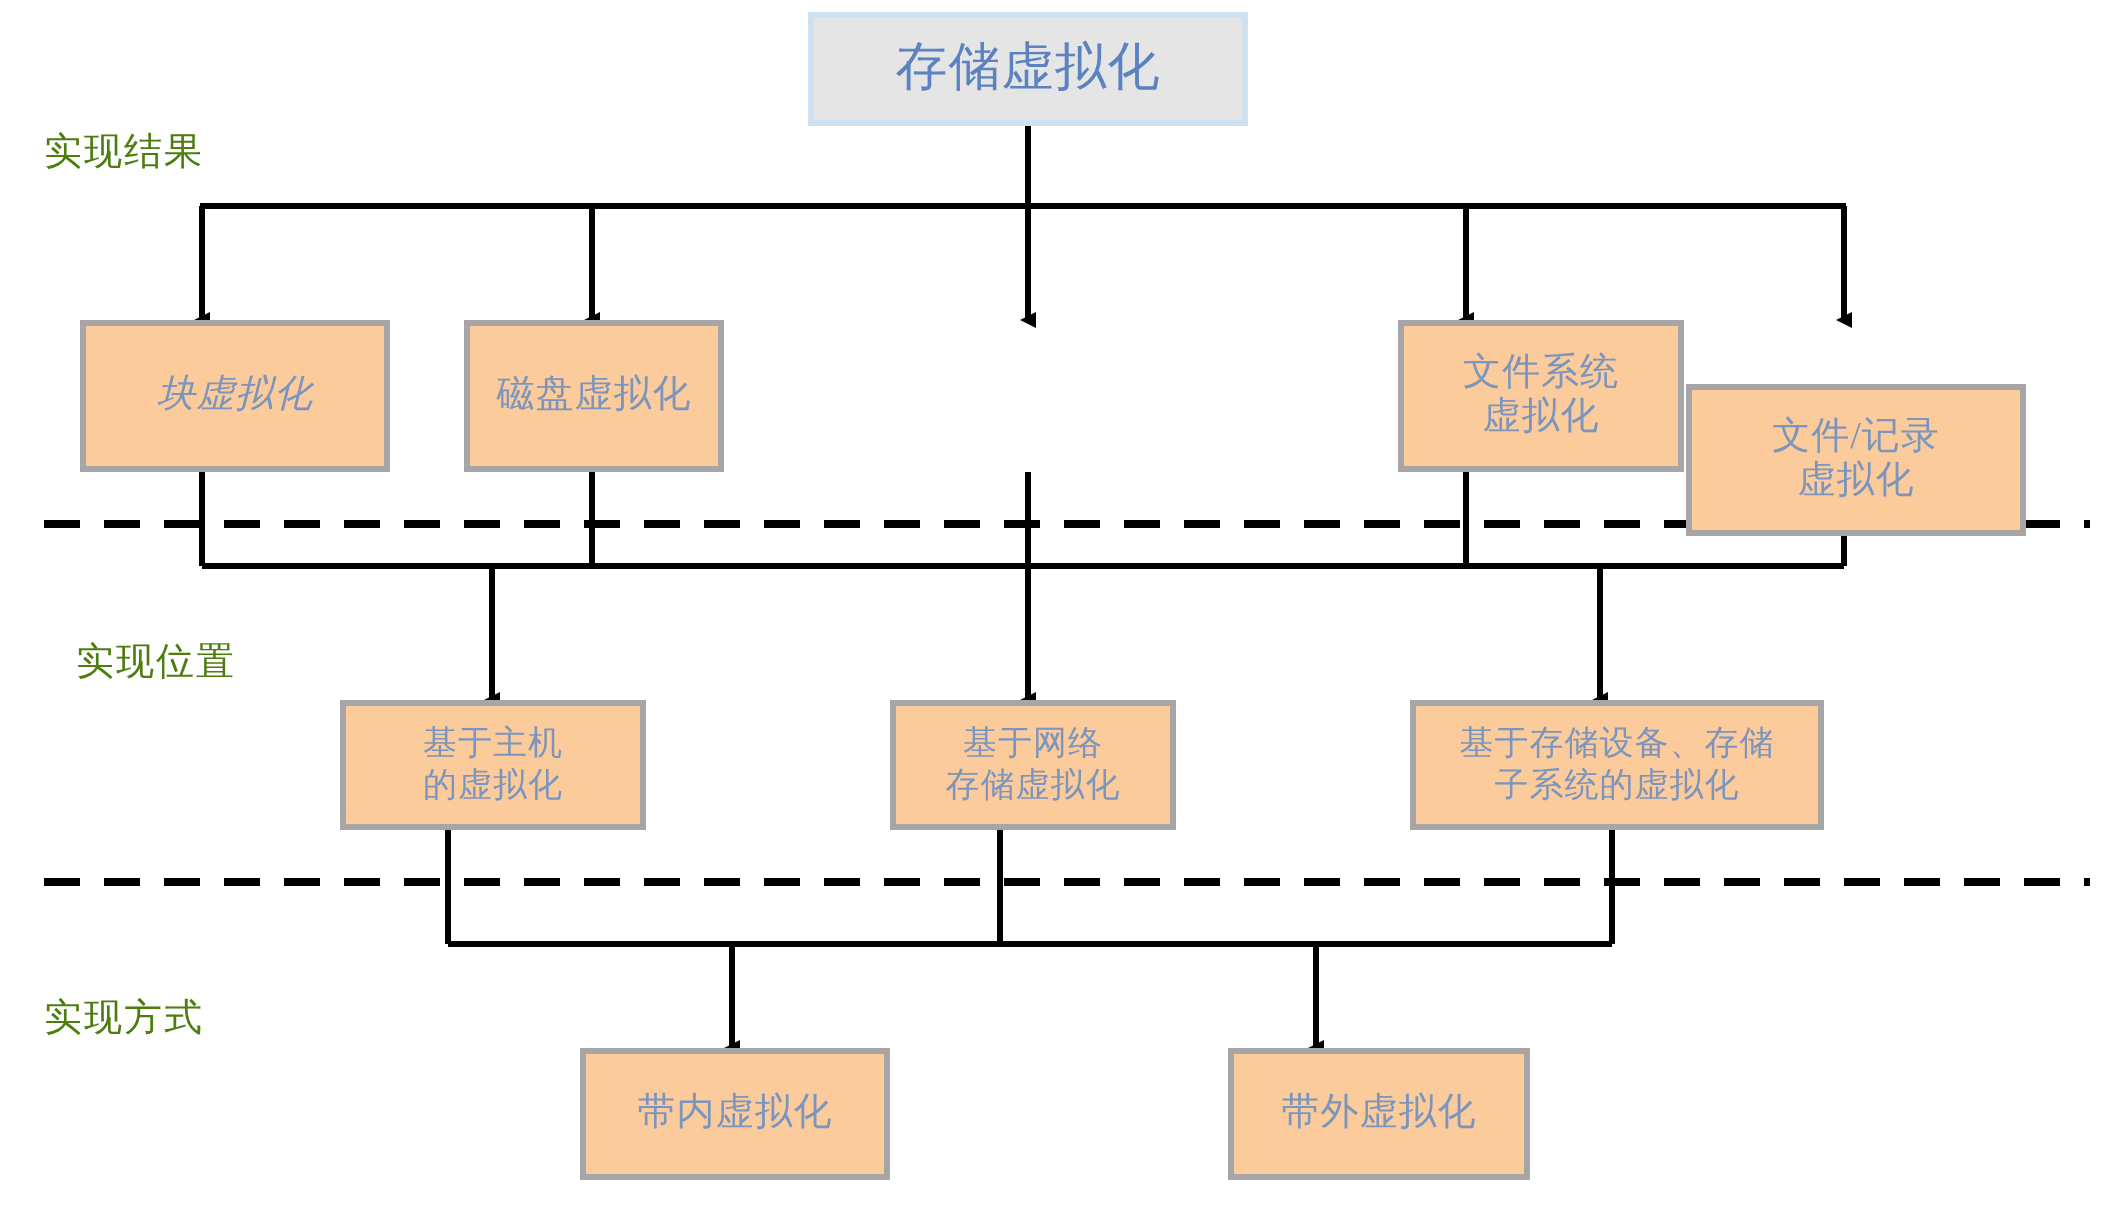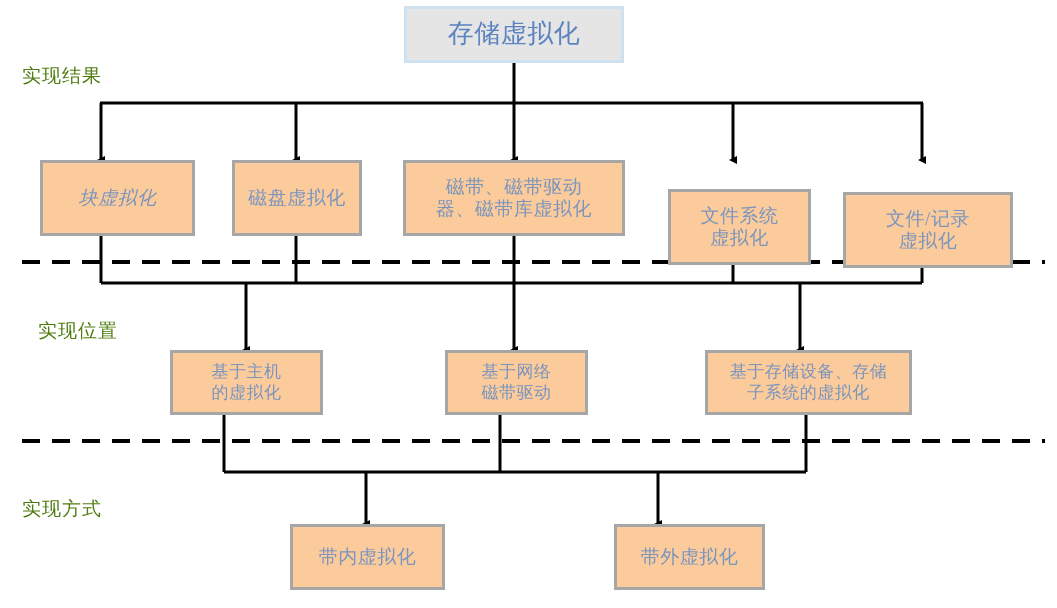--- a/index.html
+++ b/index.html
@@ -119,30 +119,28 @@
   </svg>
 
   <div class="stage-label" style="left:22px; top:63px;">实现结果</div>
   <div class="stage-label" style="left:22px; top:318px;margin-left:16px;">实现位置</div>
   <div class="stage-label" style="left:22px; top:496px;">实现方式</div>
 
   <div class="node root" style="left:404px; top:6px; width:220px; height:57px;">存储虚拟化</div>
 
   <div class="node orange" style="left:40px; top:160px; width:155px; height:76px;font-style:italic;">块虚拟化</div>
   <div class="node orange" style="left:232px; top:160px; width:130px; height:76px;">磁盘虚拟化</div>
-  <div class="node orange" style="left:403px; top:160px; width:222px; height:76px;">磁带、磁带驱动
-器、磁带库虚拟化</div>
-  <div class="node orange" style="left:668px; top:160px; width:143px; height:76px;margin-top:29px;">文件系统
+  <div class="node orange" style="left:699px; top:160px; width:143px; height:76px;">文件系统
 虚拟化</div>
   <div class="node orange" style="left:843px; top:160px; width:170px; height:76px;margin-top:32px;">文件/记录
 虚拟化</div>
 
   <div class="node orange small" style="left:170px; top:350px; width:153px; height:65px;">基于主机
 的虚拟化</div>
   <div class="node orange small" style="left:445px; top:350px; width:143px; height:65px;">基于网络
-磁带驱动</div>
+存储虚拟化</div>
   <div class="node orange small" style="left:705px; top:350px; width:207px; height:65px;">基于存储设备、存储
 子系统的虚拟化</div>
 
   <div class="node orange" style="left:290px; top:524px; width:155px; height:66px;">带内虚拟化</div>
   <div class="node orange" style="left:582px; top:524px; width:151px; height:66px;margin-left:32px;">带外虚拟化</div>
 
 </div>
 
 </body></html>

